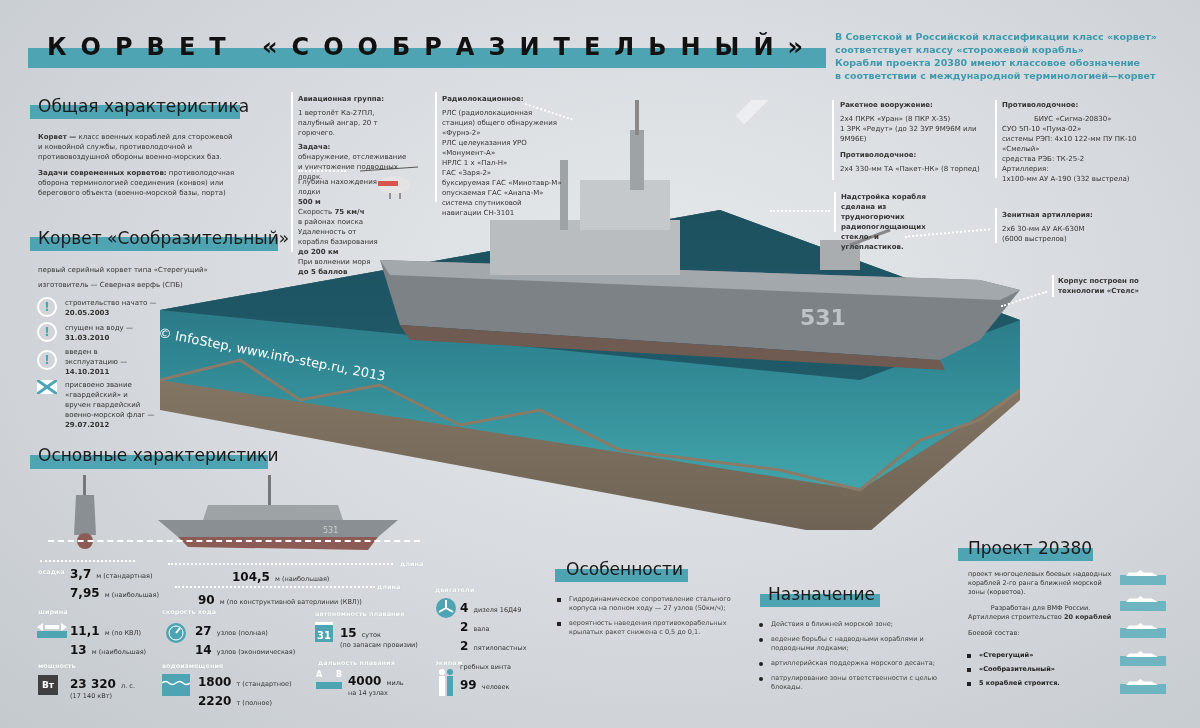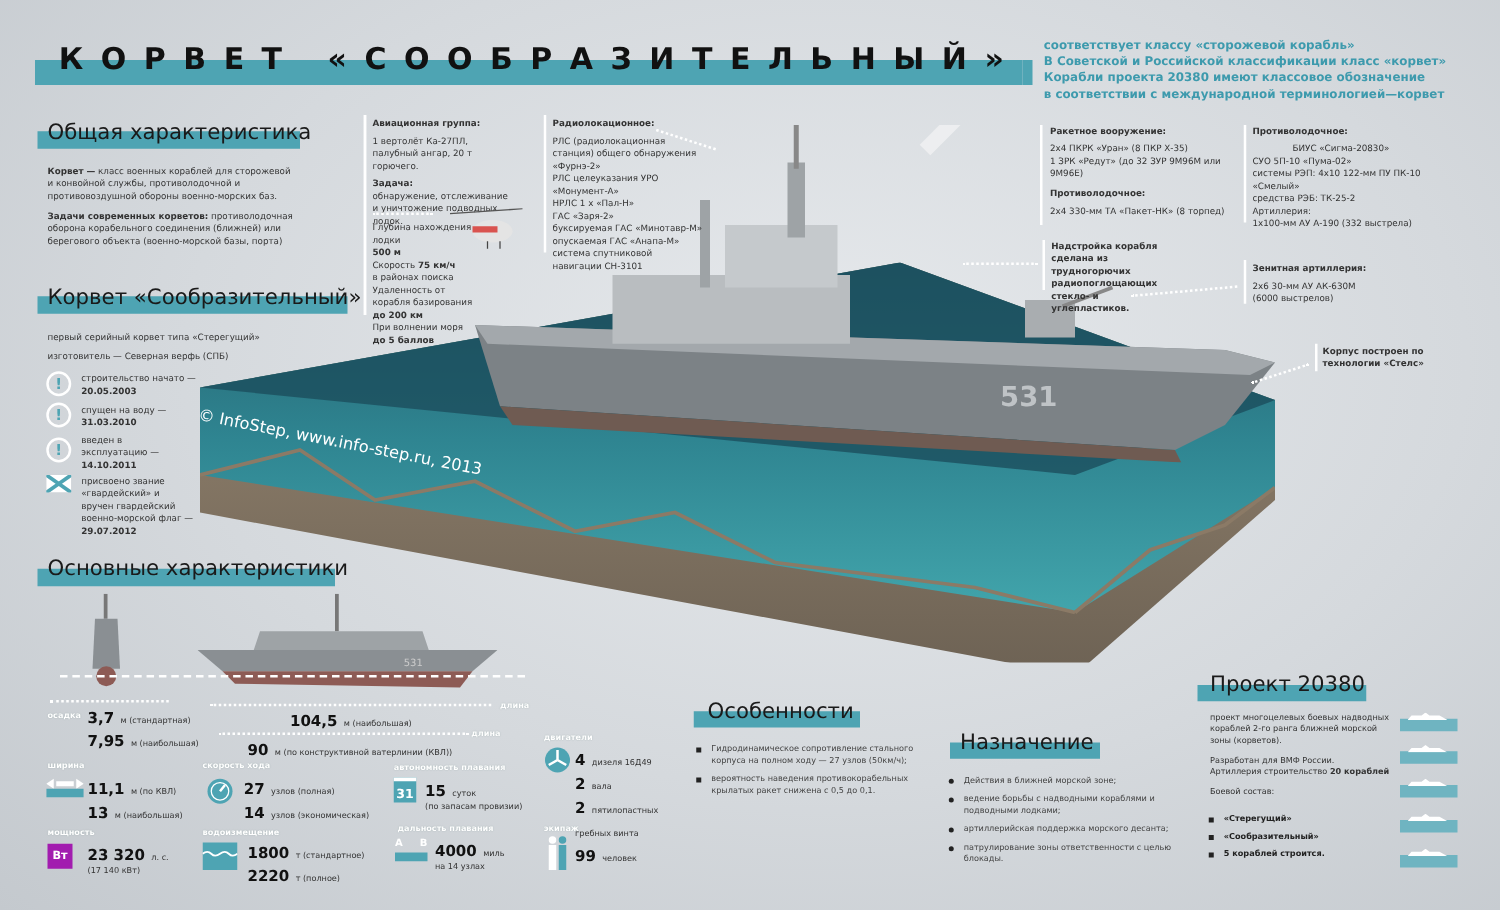--- a/index.html
+++ b/index.html
@@ -38,32 +38,32 @@
   .mini-ship::before { content: ""; position: absolute; left: 6px; top: -5px; width: 32px; height: 6px; background: #fff; clip-path: polygon(0 100%, 10% 40%, 35% 40%, 45% 0, 55% 40%, 80% 40%, 100% 100%); }
 </style>
 </head>
 <body>
 
 <div class="teal-bar" style="left:28px;top:48px;width:790px;height:20px;"></div>
 <div id="main-title">КОРВЕТ «СООБРАЗИТЕЛЬНЫЙ»</div>
 
 <div class="teal-bar" style="left:818px;top:48px;width:8px;height:20px;"></div>
 <div id="class-note">
+  <div>В Советской и Российской классификации класс «корвет»</div>
   <div>соответствует классу «сторожевой корабль»</div>
-  <div>В Советской и Российской классификации класс «корвет»</div>
   <div>Корабли проекта 20380 имеют классовое обозначение</div>
   <div>в соответствии с международной терминологией—корвет</div>
 </div>
 
 <div class="teal-bar" style="left:30px;top:105px;width:210px;height:14px;"></div>
 <div class="sec-title" style="left:38px;top:96px;">Общая характеристика</div>
 <div class="abs small" style="left:38px;top:132px;width:200px;">
   <span class="bold">Корвет —</span><span> класс военных кораблей для сторожевой и конвойной службы, противолодочной и противовоздушной обороны военно-морских баз.</span>
   <div style="height:6px"></div>
-  <span class="bold">Задачи современных корветов:</span><span> противолодочная оборона корабельного соединения (ближней) или берегового объекта (военно-морской базы, порта)</span>
+  <span class="bold">Задачи современных корветов:</span><span> противолодочная оборона терминологией соединения (конвоя) или берегового объекта (военно-морской базы, порта)</span>
 </div>
 <div class="vline" style="left:291px;top:92px;height:160px;"></div>
 
 <div class="teal-bar" style="left:30px;top:237px;width:248px;height:14px;"></div>
 <div class="sec-title" style="left:38px;top:228px;">Корвет «Сообразительный»</div>
 <div class="abs small" style="left:38px;top:265px;">первый серийный корвет типа «Стерегущий»</div>
 <div class="abs small" style="left:38px;top:280px;">изготовитель — Северная верфь (СПБ)</div>
 
 <div class="icon-circle" style="left:37px;top:297px;">!</div>
 <div class="abs small" style="left:65px;top:298px;width:100px;">
@@ -271,21 +271,21 @@
   <circle cx="11" cy="11" r="10" fill="#4ea4b3"></circle>
   <path d="M11,11 L11,3 M11,11 L18,15 M11,11 L4,15" stroke="#fff" stroke-width="2"></path>
 </svg>
 <div class="abs" style="left:460px;top:597px;width:90px;">
   <div><span class="stat-val">4</span> <span class="stat-unit">дизеля 16Д49</span></div>
   <div><span class="stat-val">2</span> <span class="stat-unit">вала</span></div>
   <div><span class="stat-val">2</span> <span class="stat-unit">пятилопастных гребных винта</span></div>
 </div>
 
 <div class="stat-label" style="left:38px;top:662px;">мощность</div>
-<div class="abs" style="left:38px;top:675px;width:20px;height:20px;background:#a21caf;color:#fff;font-size:9px;font-weight:bold;text-align:center;line-height:20px;">
+<div class="abs" style="left:38px;top:675px;width:20px;height:20px;background:#404040;color:#fff;font-size:9px;font-weight:bold;text-align:center;line-height:20px;">
   <span>Вт</span>
 </div>
 <div class="abs" style="left:70px;top:673px;">
   <div><span class="stat-val">23 320</span> <span class="stat-unit">л. с.</span></div>
   <div class="stat-unit">(17 140 кВт)</div>
 </div>
 
 <div class="stat-label" style="left:162px;top:662px;">водоизмещение</div>
 <svg class="abs" style="left:162px;top:670px;" width="28" height="26" viewBox="0 0 28 26">
   <rect x="0" y="4" width="28" height="22" fill="#4ea4b3"></rect>
@@ -331,21 +331,21 @@
   <li>Действия в ближней морской зоне;</li>
   <li>ведение борьбы с надводными кораблями и подводными лодками;</li>
   <li>артиллерийская поддержка морского десанта;</li>
   <li>патрулирование зоны ответственности с целью блокады.</li>
 </ul>
 
 <div class="teal-bar" style="left:958px;top:548px;width:135px;height:13px;"></div>
 <div class="sec-title" style="left:968px;top:538px;">Проект 20380</div>
 <div class="abs small" style="left:968px;top:570px;width:145px;font-size:6.5px;line-height:9px;">
   <div>проект многоцелевых боевых надводных кораблей 2-го ранга ближней морской зоны (корветов).</div>
-  <div style="margin-top:7px;">Разработан для ВМФ России.</div>
+  <div style="margin-top:7px;text-align:center;">Разработан для ВМФ России.</div>
   <div><span>Артиллерия строительство</span> <span class="bold">20 кораблей</span></div>
   <div style="margin-top:7px;">Боевой состав:</div>
 </div>
 <ul class="abs sq" style="left:965px;top:651px;width:140px;">
   <li class="bold" style="color:#222;margin-bottom:5px;">«Стерегущий»</li>
   <li class="bold" style="color:#222;margin-bottom:5px;">«Сообразительный»</li>
   <li class="bold" style="color:#222;">5 кораблей строится.</li>
 </ul>
 <div class="mini-ship" style="left:1120px;top:575px;"></div>
 <div class="mini-ship" style="left:1120px;top:601px;"></div>

